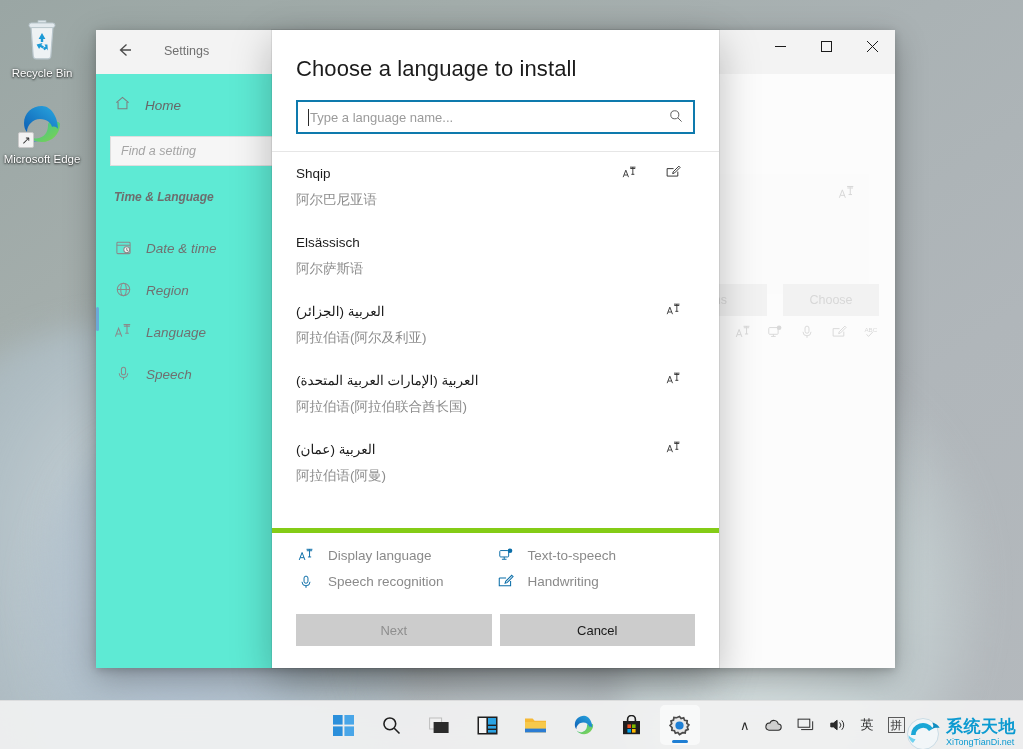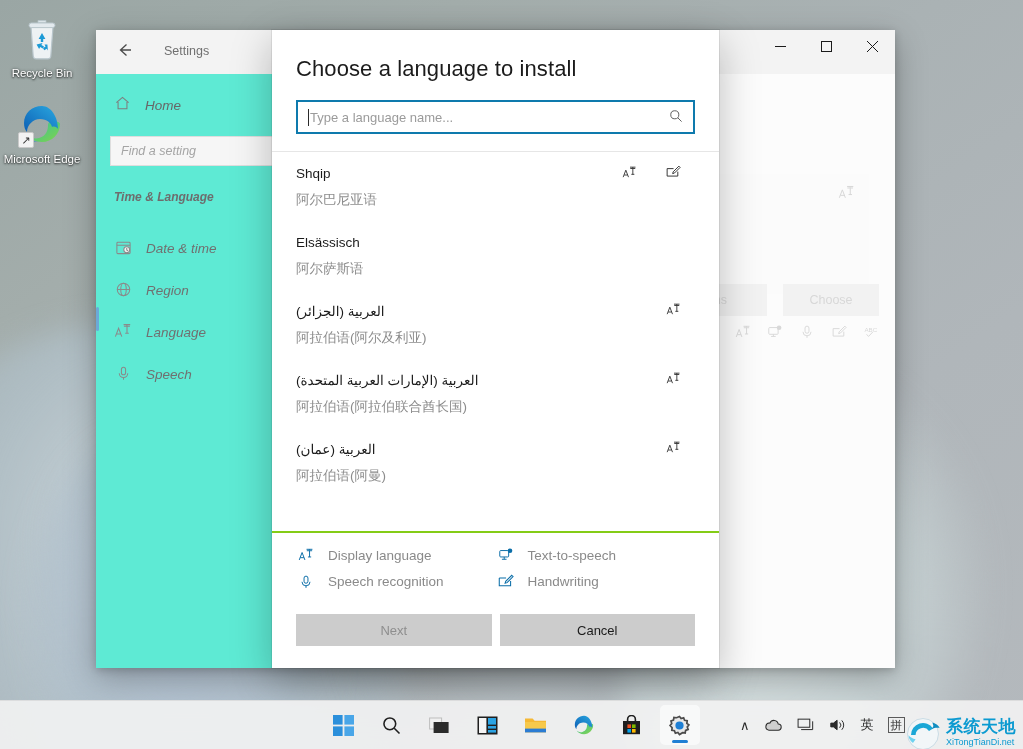--- a/index.html
+++ b/index.html
@@ -188,21 +188,21 @@
   .lang-native { font-size: 13.5px; color: #1b1b1b; line-height: 20px; }
   .lang-native.rtl { direction: rtl; text-align: left; unicode-bidi: bidi-override; }
   .lang-local { font-size: 13.5px; color: #8c8c8c; line-height: 22px; margin-top: 5px; }
   .row-icons {
     position: absolute; right: 24px; top: 12px;
     display: flex; align-items: center; color: #2b2b2b;
   }
   .row-icons .ri { width: 44px; display: flex; justify-content: center; }
 
   #dlg-legend {
-    border-top: 2px solid #84cc16;
+    border-top: 5px solid #84cc16;
     padding: 14px 24px 10px 24px;
     display: grid; grid-template-columns: 1fr 1fr; row-gap: 10px;
     flex: none;
   }
   .legend-item { display: flex; align-items: center; gap: 12px; }
   .legend-item .lico { width: 20px; display: flex; justify-content: center; color: #0b6ea8; }
   .legend-item .ltxt { font-size: 13.5px; color: #8a8a8a; }
 
   #dlg-actions {
     padding: 14px 24px 22px 24px; display: flex; gap: 8px; flex: none;

